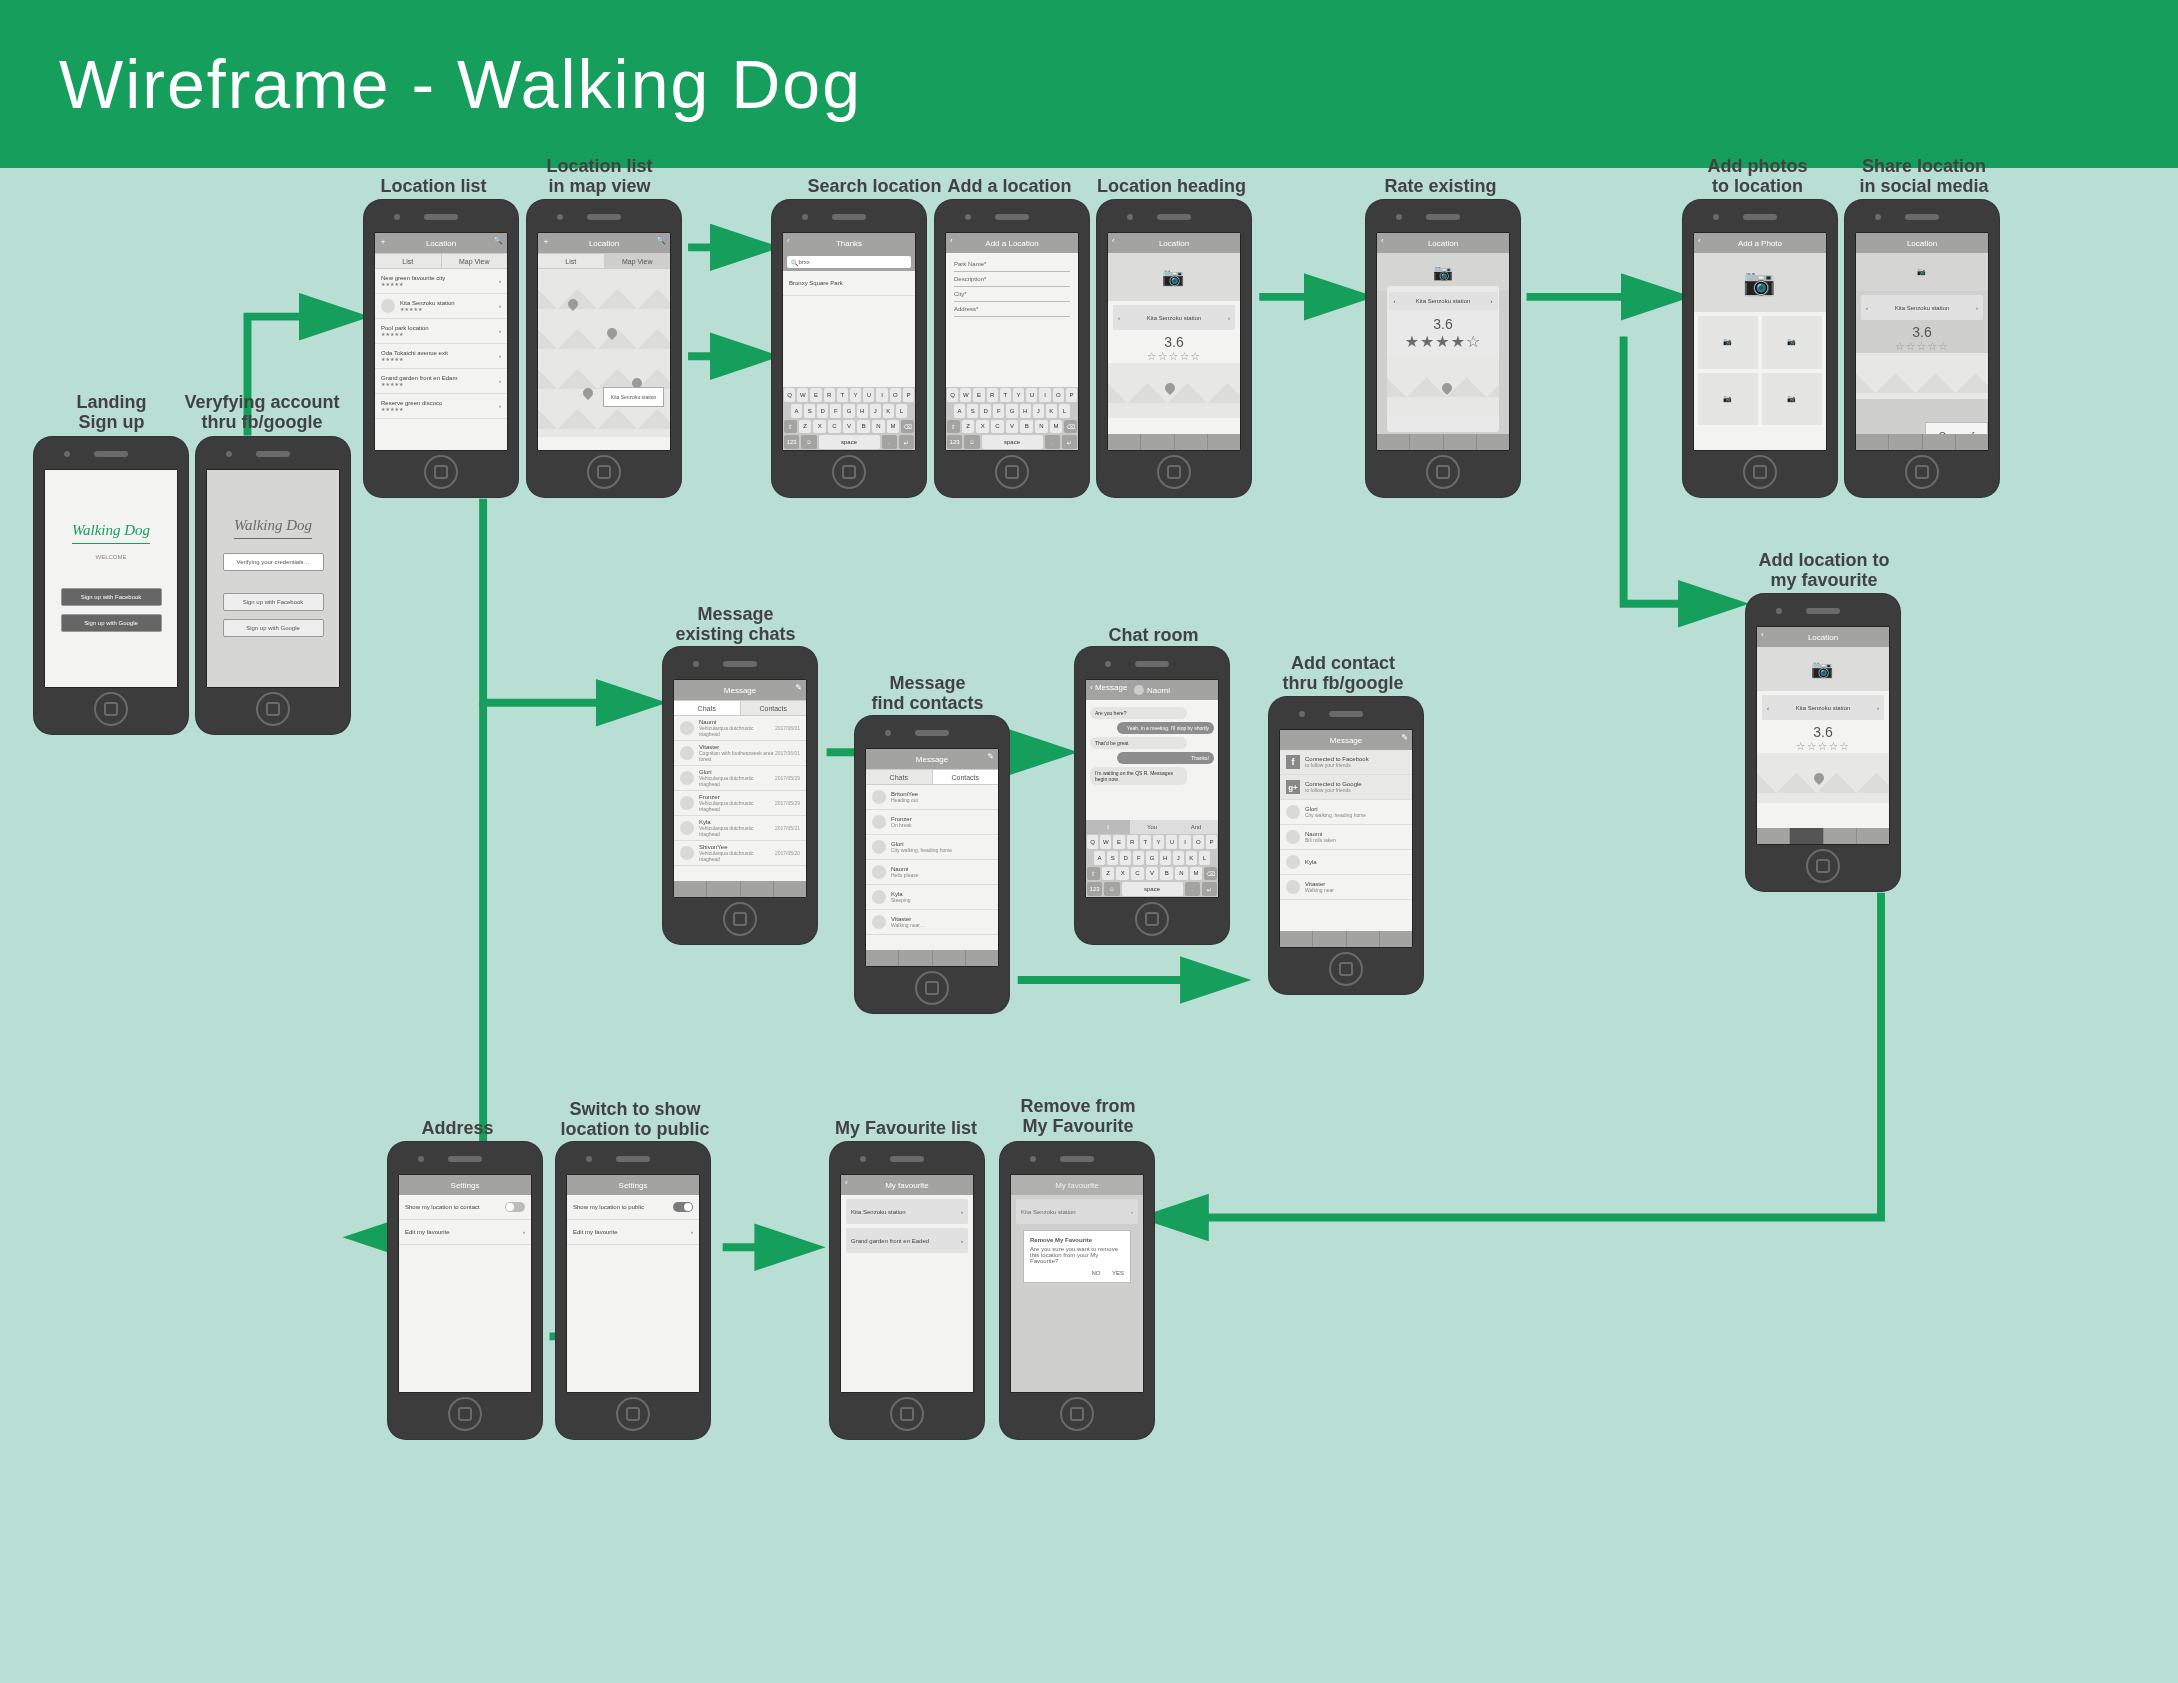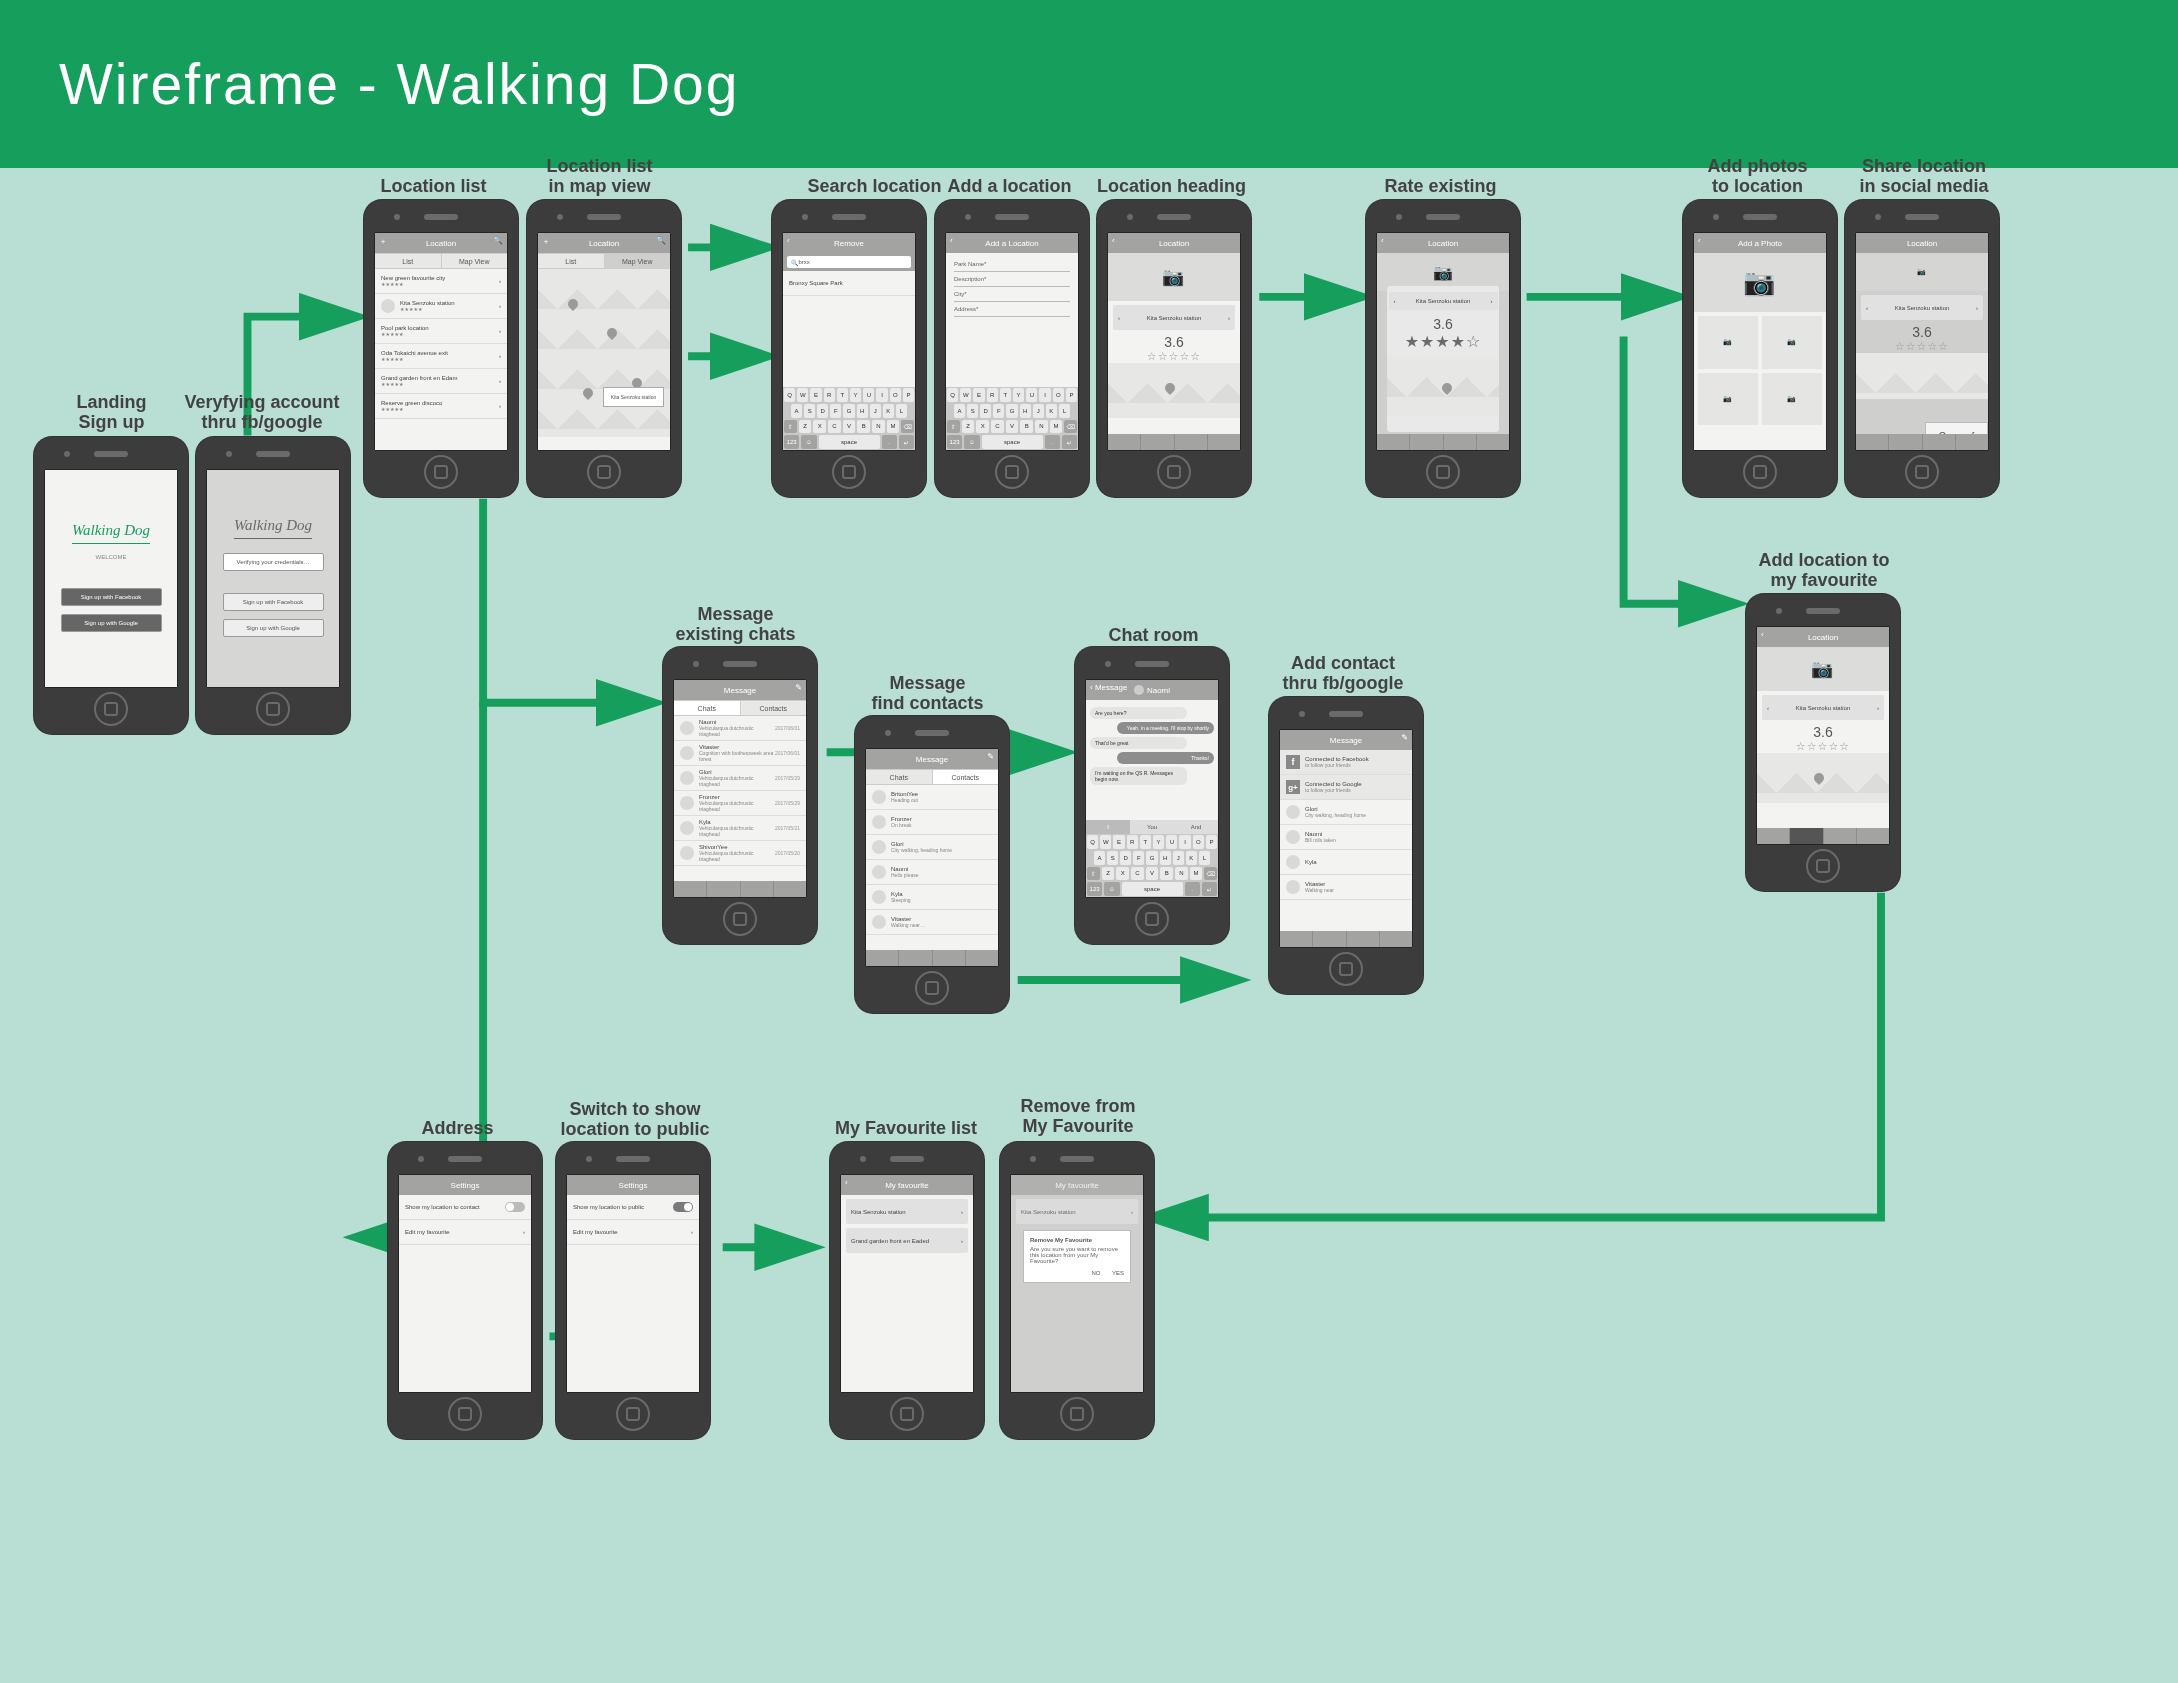--- a/index.html
+++ b/index.html
@@ -1,17 +1,17 @@
 <!DOCTYPE html>
 <html><head>
 <meta charset="utf-8">
 <style>
 html,body{margin:0;padding:0;width:2178px;height:1683px;background:#b9ded4;font-family:"Helvetica Neue",Arial,sans-serif;font-weight:300;color:#434242;overflow:hidden}
 .banner{position:absolute;left:0;top:0;width:2178px;height:168px;background:#169f5c;display:flex;align-items:center;padding-left:59px;box-sizing:border-box}
-.banner-title{color:#fff;font-size:57px;font-weight:200;letter-spacing:2px}
+.banner-title{color:#fff;font-size:68px;font-weight:200;letter-spacing:2px}
 .stage{position:absolute;left:0;top:168px;width:2178px;height:1515px}
 
 .cap{position:absolute;font-size:18px;color:#434242;text-align:center;line-height:20px;font-weight:600}
 
 .phone{position:absolute;width:154px;height:297px;background:#3c3c3c;border-radius:18px;box-shadow:0 0 0 1px #333}
 .phone .speaker{position:absolute;top:14px;left:50%;transform:translateX(-50%);width:34px;height:6px;background:#6a6a6a;border-radius:3px}
 .phone .cam{position:absolute;top:14px;left:30px;width:6px;height:6px;background:#6a6a6a;border-radius:50%}
 .phone .scr{position:absolute;top:32px;left:10px;right:10px;bottom:46px;background:#f3f3f2;border:1px solid #242424;border-radius:1px;overflow:hidden;font-size:7px;color:#555}
 .phone .home{position:absolute;bottom:8px;left:50%;transform:translateX(-50%);width:30px;height:30px;border:2px solid #6a6a6a;border-radius:50%;display:flex;align-items:center;justify-content:center}
 .phone .home::after{content:"";width:10px;height:10px;border:2px solid #6a6a6a;border-radius:3px}
@@ -176,21 +176,21 @@
   <div class="home"></div>
 </div>
 
 <div class="cap" style="left:800px;top:8px;width:149px">Search location</div>
 <div class="phone" style="left:772px;top:32px">
   <div class="cam"></div>
       <div class="speaker"></div>
   <div class="scr">
     <div class="hdr">
           <span class="l">‹</span>
-          <span>Remove</span>
+          <span>Thanks</span>
         </div>
     <div class="srch">
           <div class="box">🔍 <span>brxx</span></div>
         </div>
     <div class="row">
           <span>Bronxy Square Park</span>
         </div>
     <div class="kbd" id="kbd1">
           <div class="kr">
             <i>Q</i>

